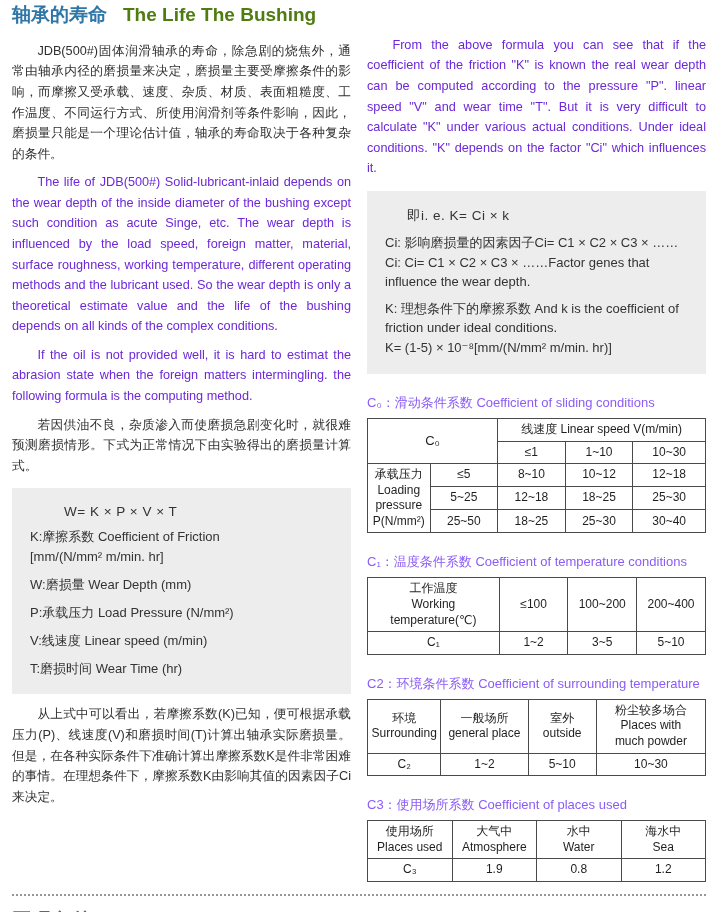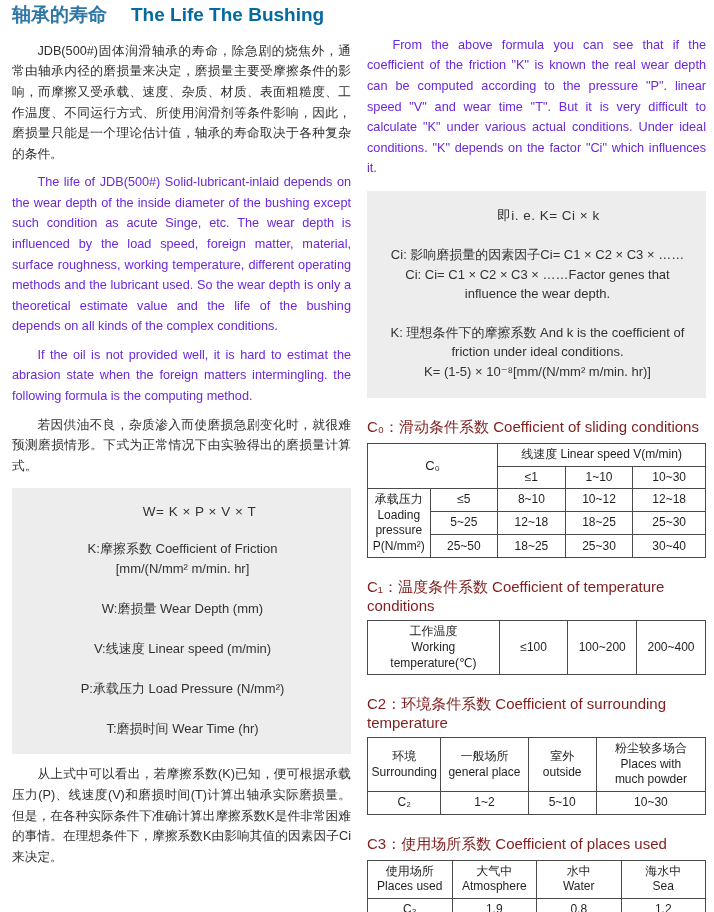--- a/index.html
+++ b/index.html
@@ -1,31 +1,31 @@
 <!DOCTYPE html>
 <html><head>
 <meta charset="utf-8">
 <style>
   html,body{margin:0;padding:0;background:#ffffff;}
   body{width:714px;font-family:"Liberation Sans","DejaVu Sans",sans-serif;}
   .page{width:714px;height:912px;box-sizing:border-box;padding:4px 8px 8px 12px;overflow:hidden;background:#fff;color:#3a3a3a;}
   .sec-title{margin:0 0 6px 0;font-size:19px;font-weight:bold;line-height:1.2;}
-  .sec-title .title-cn{color:#2e76a6;margin-right:24px;}
-  .sec-title .title-en{color:#0369a1;text-align:center;}
+  .sec-title .title-cn{color:#2e76a6;margin-right:16px;}
+  .sec-title .title-en{color:#4d7c0f;text-align:center;}
   .cols{display:flex;gap:16px;align-items:flex-start;}
   .col{flex:1;min-width:0;}
   p.para{margin:8px 0 0 0;font-size:12.7px;line-height:1.62;text-align:justify;text-indent:2em;}
   p.cn{color:#2f2f2f;}
   p.en{color:#6d28d9;}
-  .graybox{background:#ededed;margin:12px 0 10px 0;padding:12px 16px 16px 18px;font-size:13px;color:#333;text-align:center;}
+  .graybox{background:#ededed;margin:12px 0 10px 0;padding:12px 16px 16px 18px;font-size:13px;color:#333;}
   .formula-main{margin:4px 0 4px 34px;font-size:13.5px;letter-spacing:0.5px;color:#333;}
   .graybox.kbox .formula-main{margin-left:22px;}
-  .box-line{margin-top:21px;line-height:1.45;}
+  .box-line{margin-top:9px;line-height:1.45;}
   .box-line.cont{margin-top:1px;}
-  .tcap{margin:20px 0 6px 0;font-size:15px;color:#7f1d1d;}
+  .tcap{margin:20px 0 6px 0;font-size:13px;color:#8b5cf6;}
   table.ctable{width:100%;border-collapse:collapse;table-layout:fixed;font-size:12px;color:#1f1f1f;text-align:center;}
   table.ctable td{border:1px solid #4a4a4a;padding:3px 2px;vertical-align:middle;white-space:pre-line;line-height:1.3;}
   .divider{border:none;border-top:2px dotted #979797;height:0;margin:12px 0 12px 0;}
   .sec2-title{font-size:20px;}
   .sec2-right{padding-top:24px;}
   .corner-cell{font-size:13px;}
 </style>
 </head>
 <body>
 
@@ -42,22 +42,22 @@
         <p class="para cn">JDB(500#)固体润滑轴承的寿命，除急剧的烧焦外，通常由轴承内径的磨损量来决定，磨损量主要受摩擦条件的影响，而摩擦又受承载、速度、杂质、材质、表面粗糙度、工作温度、不同运行方式、所使用润滑剂等条件影响，因此，磨损量只能是一个理论估计值，轴承的寿命取决于各种复杂的条件。</p>
         <p class="para en">The life of JDB(500#) Solid-lubricant-inlaid depends on the wear depth of the inside diameter of the bushing except such condition as acute Singe, etc. The wear depth is influenced by the load speed, foreign matter, material, surface roughness, working temperature, different operating methods and the lubricant used. So the wear depth is only a theoretical estimate value and the life of the bushing depends on all kinds of the complex conditions.</p>
         <p class="para en">If the oil is not provided well, it is hard to estimat the abrasion state when the foreign matters intermingling. the following formula is the computing method.</p>
         <p class="para cn">若因供油不良，杂质渗入而使磨损急剧变化时，就很难预测磨损情形。下式为正常情况下由实验得出的磨损量计算式。</p>
 
         <div class="graybox">
           <div class="formula-main">W= K × P × V × T</div>
           <div class="box-line">K:摩擦系数 Coefficient of Friction</div>
           <div class="box-line cont">[mm/(N/mm² m/min. hr]</div>
           <div class="box-line">W:磨损量 Wear Depth (mm)</div>
+          <div class="box-line">P:承载压力 Load Pressure (N/mm²)</div>
           <div class="box-line">V:线速度 Linear speed (m/min)</div>
-          <div class="box-line">P:承载压力 Load Pressure (N/mm²)</div>
           <div class="box-line">T:磨损时间 Wear Time (hr)</div>
         </div>
 
         <p class="para cn">从上式中可以看出，若摩擦系数(K)已知，便可根据承载压力(P)、线速度(V)和磨损时间(T)计算出轴承实际磨损量。但是，在各种实际条件下准确计算出摩擦系数K是件非常困难的事情。在理想条件下，摩擦系数K由影响其值的因素因子Ci来决定。</p>
       </div>
 
       <div class="col">
         <p class="para en" style="margin-top:2px;">From the above formula you can see that if the coefficient of the friction "K" is known the real wear depth can be computed according to the pressure "P". linear speed "V" and wear time "T". But it is very difficult to calculate "K" under various actual conditions. Under ideal conditions. "K" depends on the factor "Ci" which influences it.</p>
 
         <div class="graybox kbox">
@@ -120,20 +120,26 @@
               <col style="width:20.3%">
               <col style="width:20.4%">
             </colgroup>
           <tbody>
               <tr>
             <td>工作温度
 Working temperature(℃)</td>
             <td>≤100</td>
             <td>100~200</td>
             <td>200~400</td>
+          </tr>
+          <tr>
+            <td>C₁</td>
+            <td>1~2</td>
+            <td>3~5</td>
+            <td>5~10</td>
           </tr>
         </tbody>
           </table>
 
         <div class="tcap">C2：环境条件系数 Coefficient of surrounding temperature</div>
         <table class="ctable">
           <colgroup>
               <col style="width:21.7%">
               <col style="width:25.8%">
               <col style="width:20.2%">

